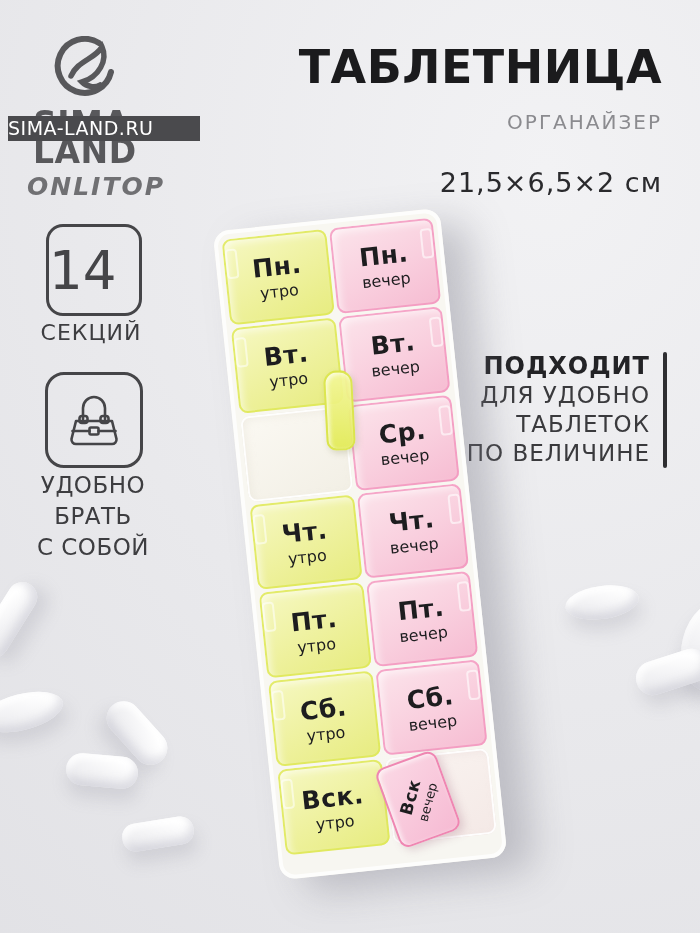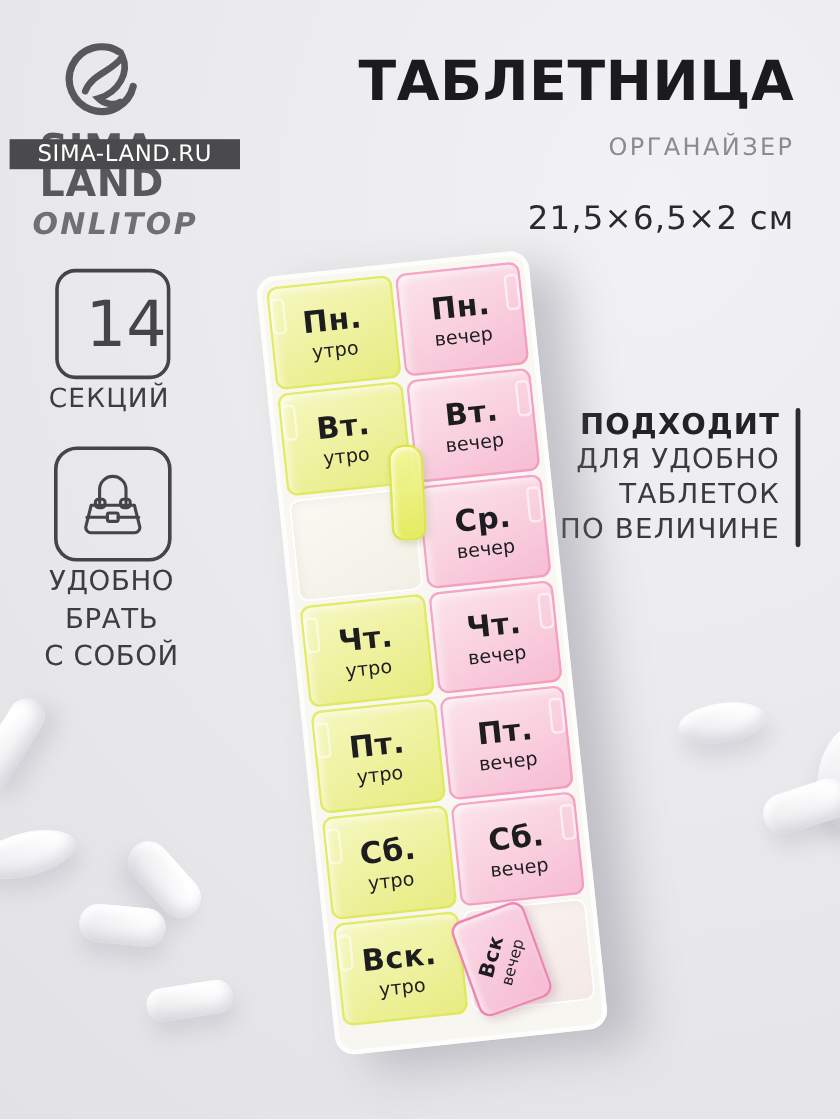--- a/index.html
+++ b/index.html
@@ -7,44 +7,44 @@
     position:relative;width:700px;height:933px;overflow:hidden;
     font-family:"DejaVu Sans",sans-serif;
     background:radial-gradient(140% 120% at 78% 18%, #f2f2f4 0%, #e9e9ec 48%, #e0e0e4 100%);
   }
   
   .logo-wrap{position:absolute;left:33px;top:36px;display:flex;align-items:center;gap:8px;flex-direction:column;}
   .logo-mark svg{display:block;}
   .logo-text{color:#58585b;font-weight:bold;font-size:33px;line-height:.84;letter-spacing:.5px;}
   .site-badge{
     position:absolute;left:8px;top:116px;width:192px;height:25px;
-    background:#4a4a4d;color:#ffffff;font-size:19px;line-height:25px;text-align:center;letter-spacing:.5px;
+    background:#4a4a4d;color:#ffffff;font-size:19px;line-height:25px;letter-spacing:.5px;
   }
   .onlitop{position:absolute;left:27px;top:172px;font-size:25px;font-weight:bold;font-style:italic;color:#707073;letter-spacing:2px;}
   
   .header{position:absolute;right:38px;top:40px;text-align:right;}
   .title{font-size:46px;font-weight:bold;color:#1b1b1d;letter-spacing:.5px;}
   .subtitle{margin-top:16px;font-size:20px;font-weight:normal;color:#8b8b8f;letter-spacing:2px;}
   .dimensions{margin-top:33px;font-size:27px;color:#2a2a2d;letter-spacing:1px;}
   
   .sections-box{
     position:absolute;left:46px;top:224px;width:90px;height:86px;
     border:3px solid #454548;border-radius:17px;
-    display:flex;align-items:center;justify-content:flex-end;
+    display:flex;align-items:center;justify-content:flex-start;
     font-size:53px;color:#454548;
   }
   .sections-label{position:absolute;left:1px;top:320px;width:180px;text-align:center;font-size:22px;color:#3d3d40;letter-spacing:1px;}
   .bag-box{
     position:absolute;left:45px;top:372px;width:92px;height:90px;
     border:3px solid #454548;border-radius:19px;
     display:flex;align-items:center;justify-content:center;
   }
   .portable-label{position:absolute;left:0px;top:470px;width:186px;text-align:center;font-size:23px;color:#3d3d40;line-height:31px;letter-spacing:.5px;}
   
-  .fit-block{position:absolute;top:340px;right:33px;display:flex;align-items:stretch;}
+  .fit-block{position:absolute;top:352px;right:33px;display:flex;align-items:stretch;}
   .fit-text{text-align:right;}
   .fit-heading{font-size:24px;font-weight:bold;color:#232326;letter-spacing:1px;line-height:29px;}
   .fit-line{font-size:23px;color:#3a3a3d;letter-spacing:1px;line-height:29px;}
   .fit-bar{width:4px;background:#2e2e31;margin-left:13px;border-radius:2px;}
   
   .pillbox{
     position:absolute;left:246px;top:218px;width:228px;height:652px;
     transform:rotate(-6deg);
     background:rgba(249,247,241,.92);
     border-radius:16px;

